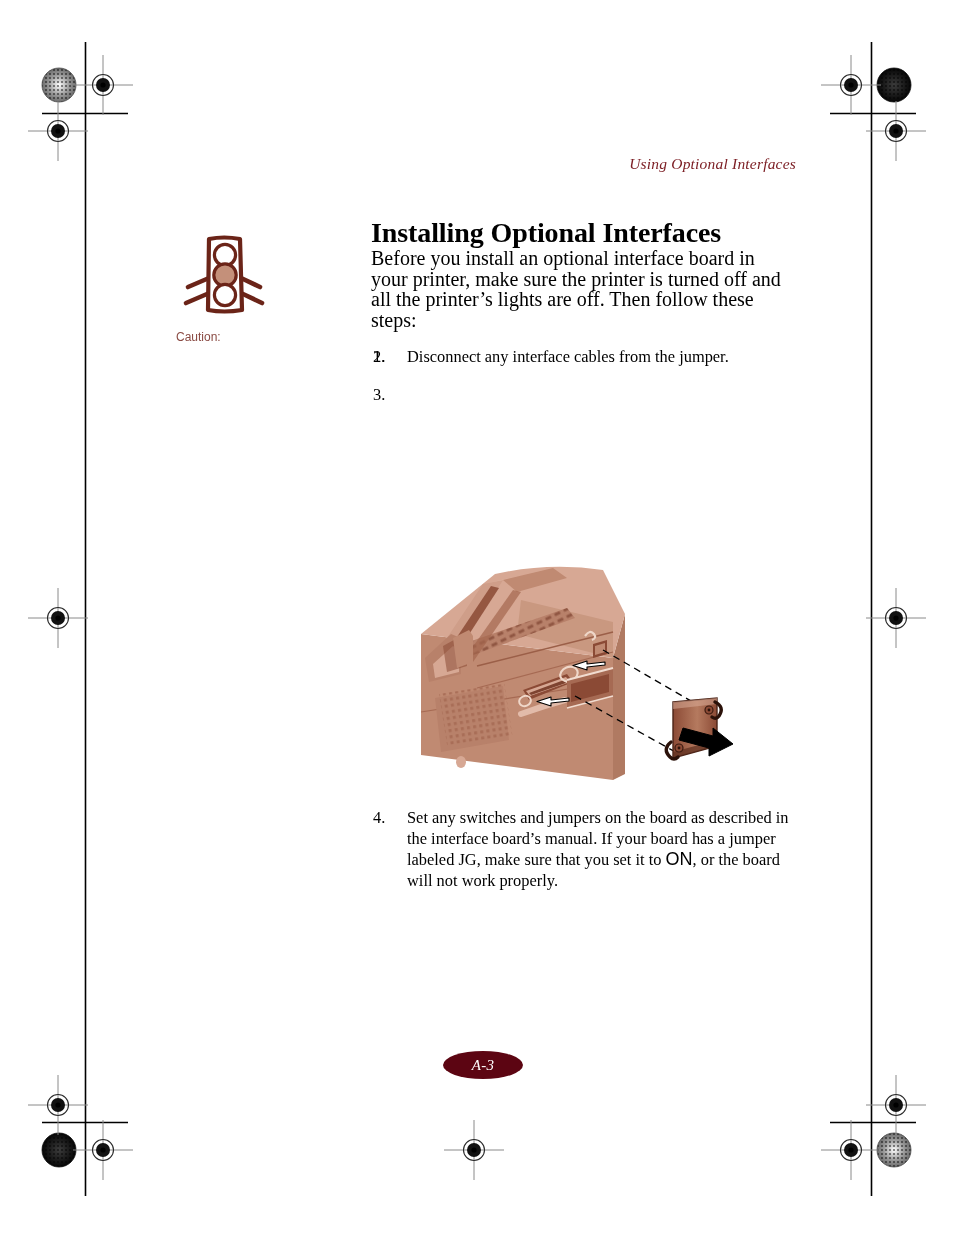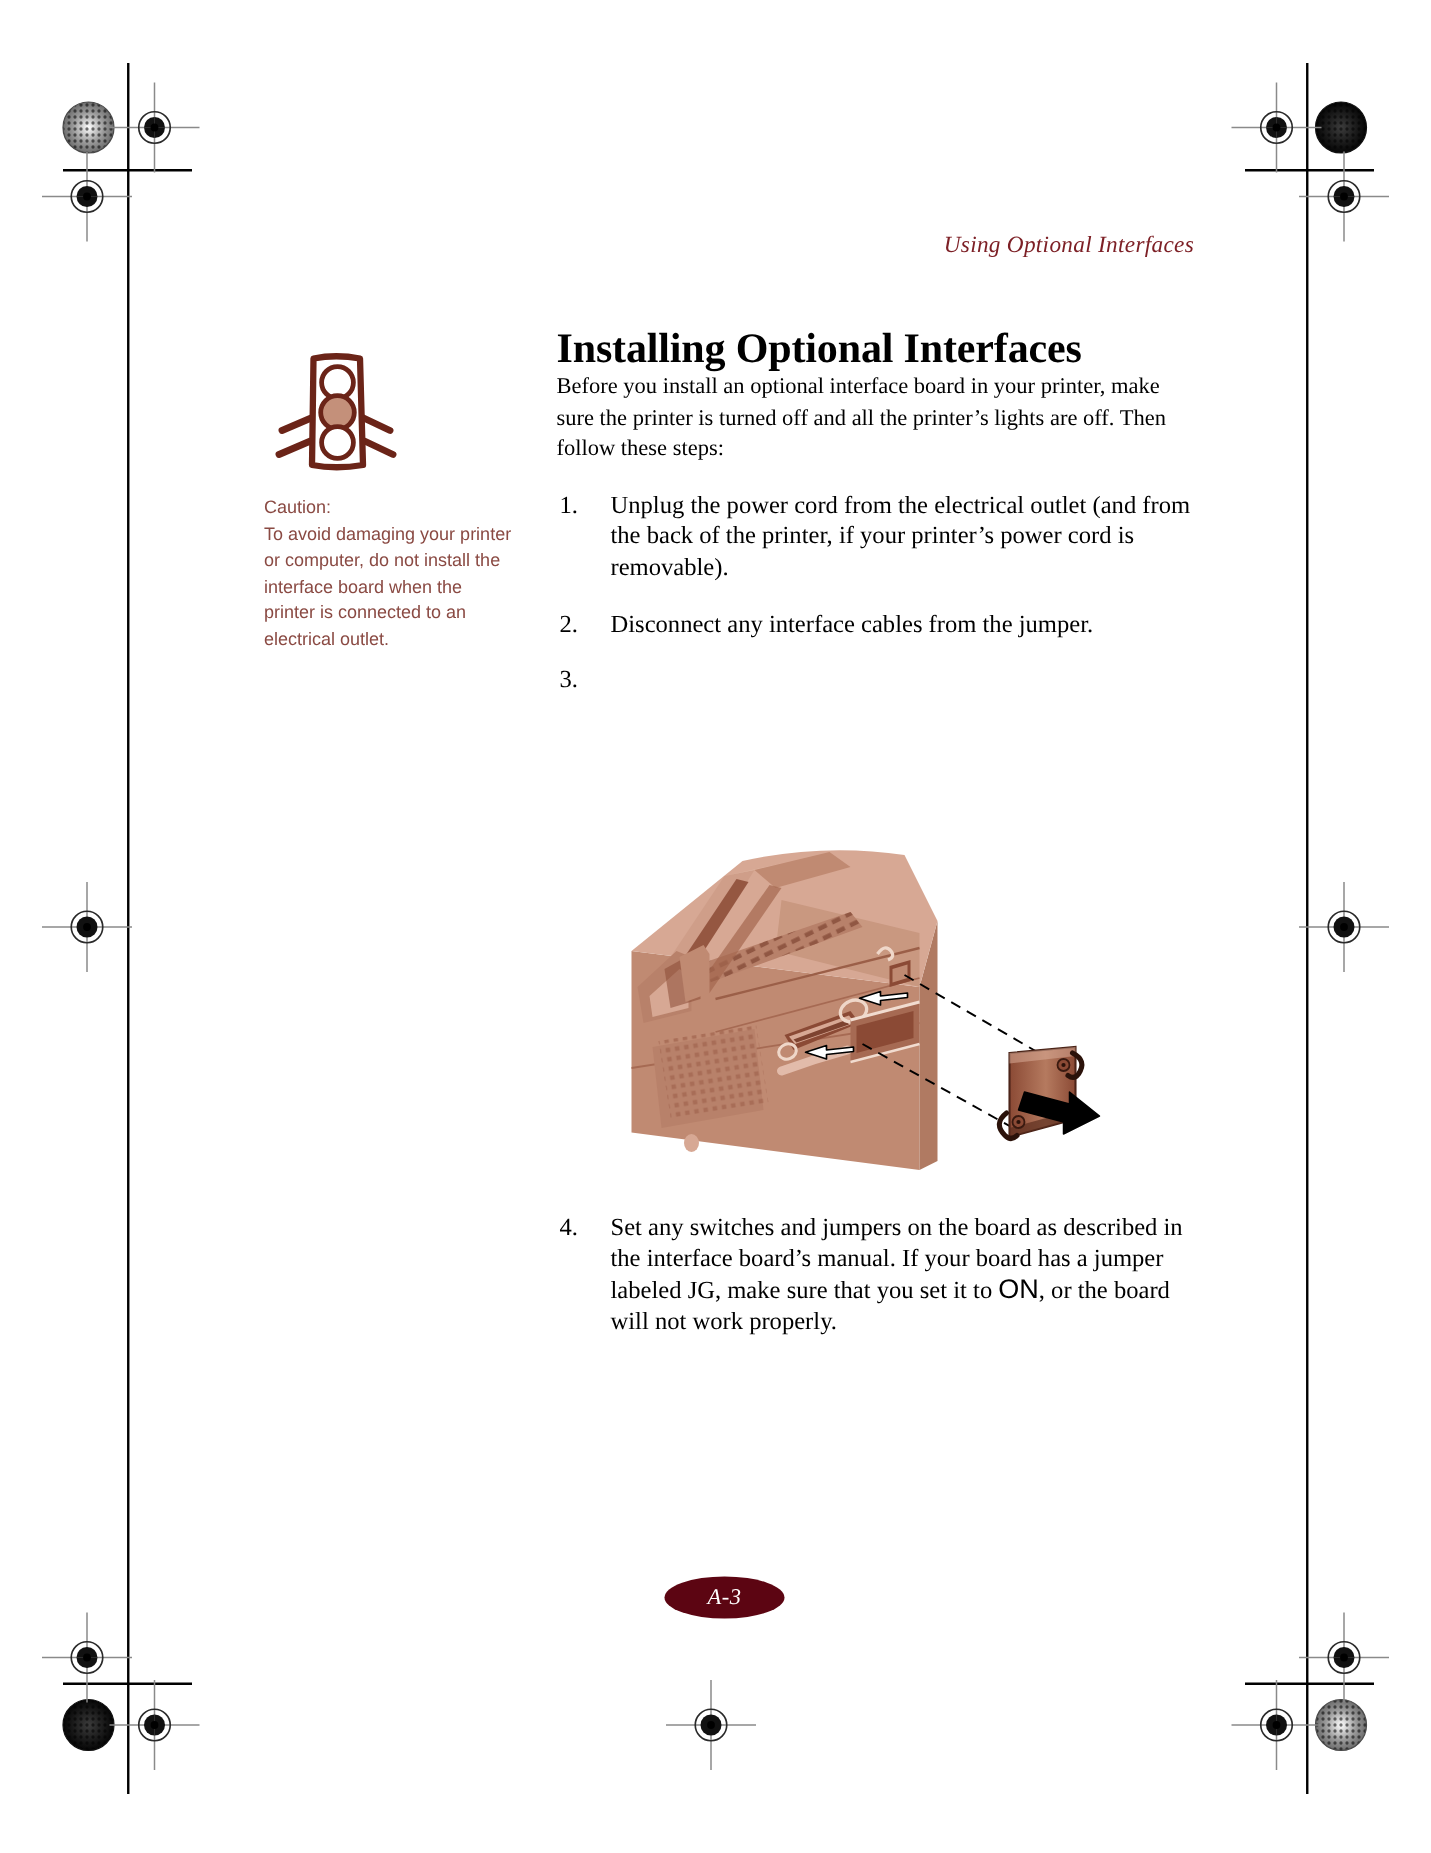--- a/index.html
+++ b/index.html
@@ -57,21 +57,21 @@
   }
 
   .body-col {
     position: absolute;
     left: 371px;
     top: 248px;
     width: 424px;
   }
 
   .intro {
-    font-size: 15px;
+    font-size: 20px;
     line-height: 20.6px;
     text-align: left;
     margin: 0 0 17px 0;
   }
 
   ol.steps {
     list-style: none;
     margin: 0;
     padding: 0;
   }
@@ -262,33 +262,31 @@
       <path d="M80 70 L61 61" stroke="#6b2418" stroke-width="4.6" stroke-linecap="round" fill="none"></path>
 
       <path d="M27 6 Q42 3 58 6 L60 77 Q42 80 26 77 Z" fill="#ffffff" stroke="#6b2418" stroke-width="4.2" stroke-linejoin="round"></path>
 
       <circle cx="43" cy="22" r="10.6" fill="#ffffff" stroke="#6b2418" stroke-width="3.2"></circle>
       <circle cx="43" cy="42" r="11.2" fill="#c4907a" stroke="#6b2418" stroke-width="3.2"></circle>
       <circle cx="43" cy="62" r="10.6" fill="#ffffff" stroke="#6b2418" stroke-width="3.2"></circle>
     </svg>
     <div class="caution-text">
       <div>Caution:</div>
-      <div>To avoid damaging your printer or computer, do not install the interface board when the printer is connected to an electrical outlet.</div>
     </div>
   </div>
 
   <div class="body-col">
 
     <p class="intro">Before you install an optional interface board in your printer, make sure the printer is turned off and all the printer’s lights are off. Then follow these steps:</p>
 
     <ol class="steps">
 
       <li>
         <span class="num">1.</span>
-        <span>Unplug the power cord from the electrical outlet (and from the back of the printer, if your printer’s power cord is removable).</span>
       </li>
 
       <li>
         <span class="num">2.</span>
         <span>Disconnect any interface cables from the jumper.</span>
       </li>
 
       <li>
         <span class="num">3.</span>
       </li>

